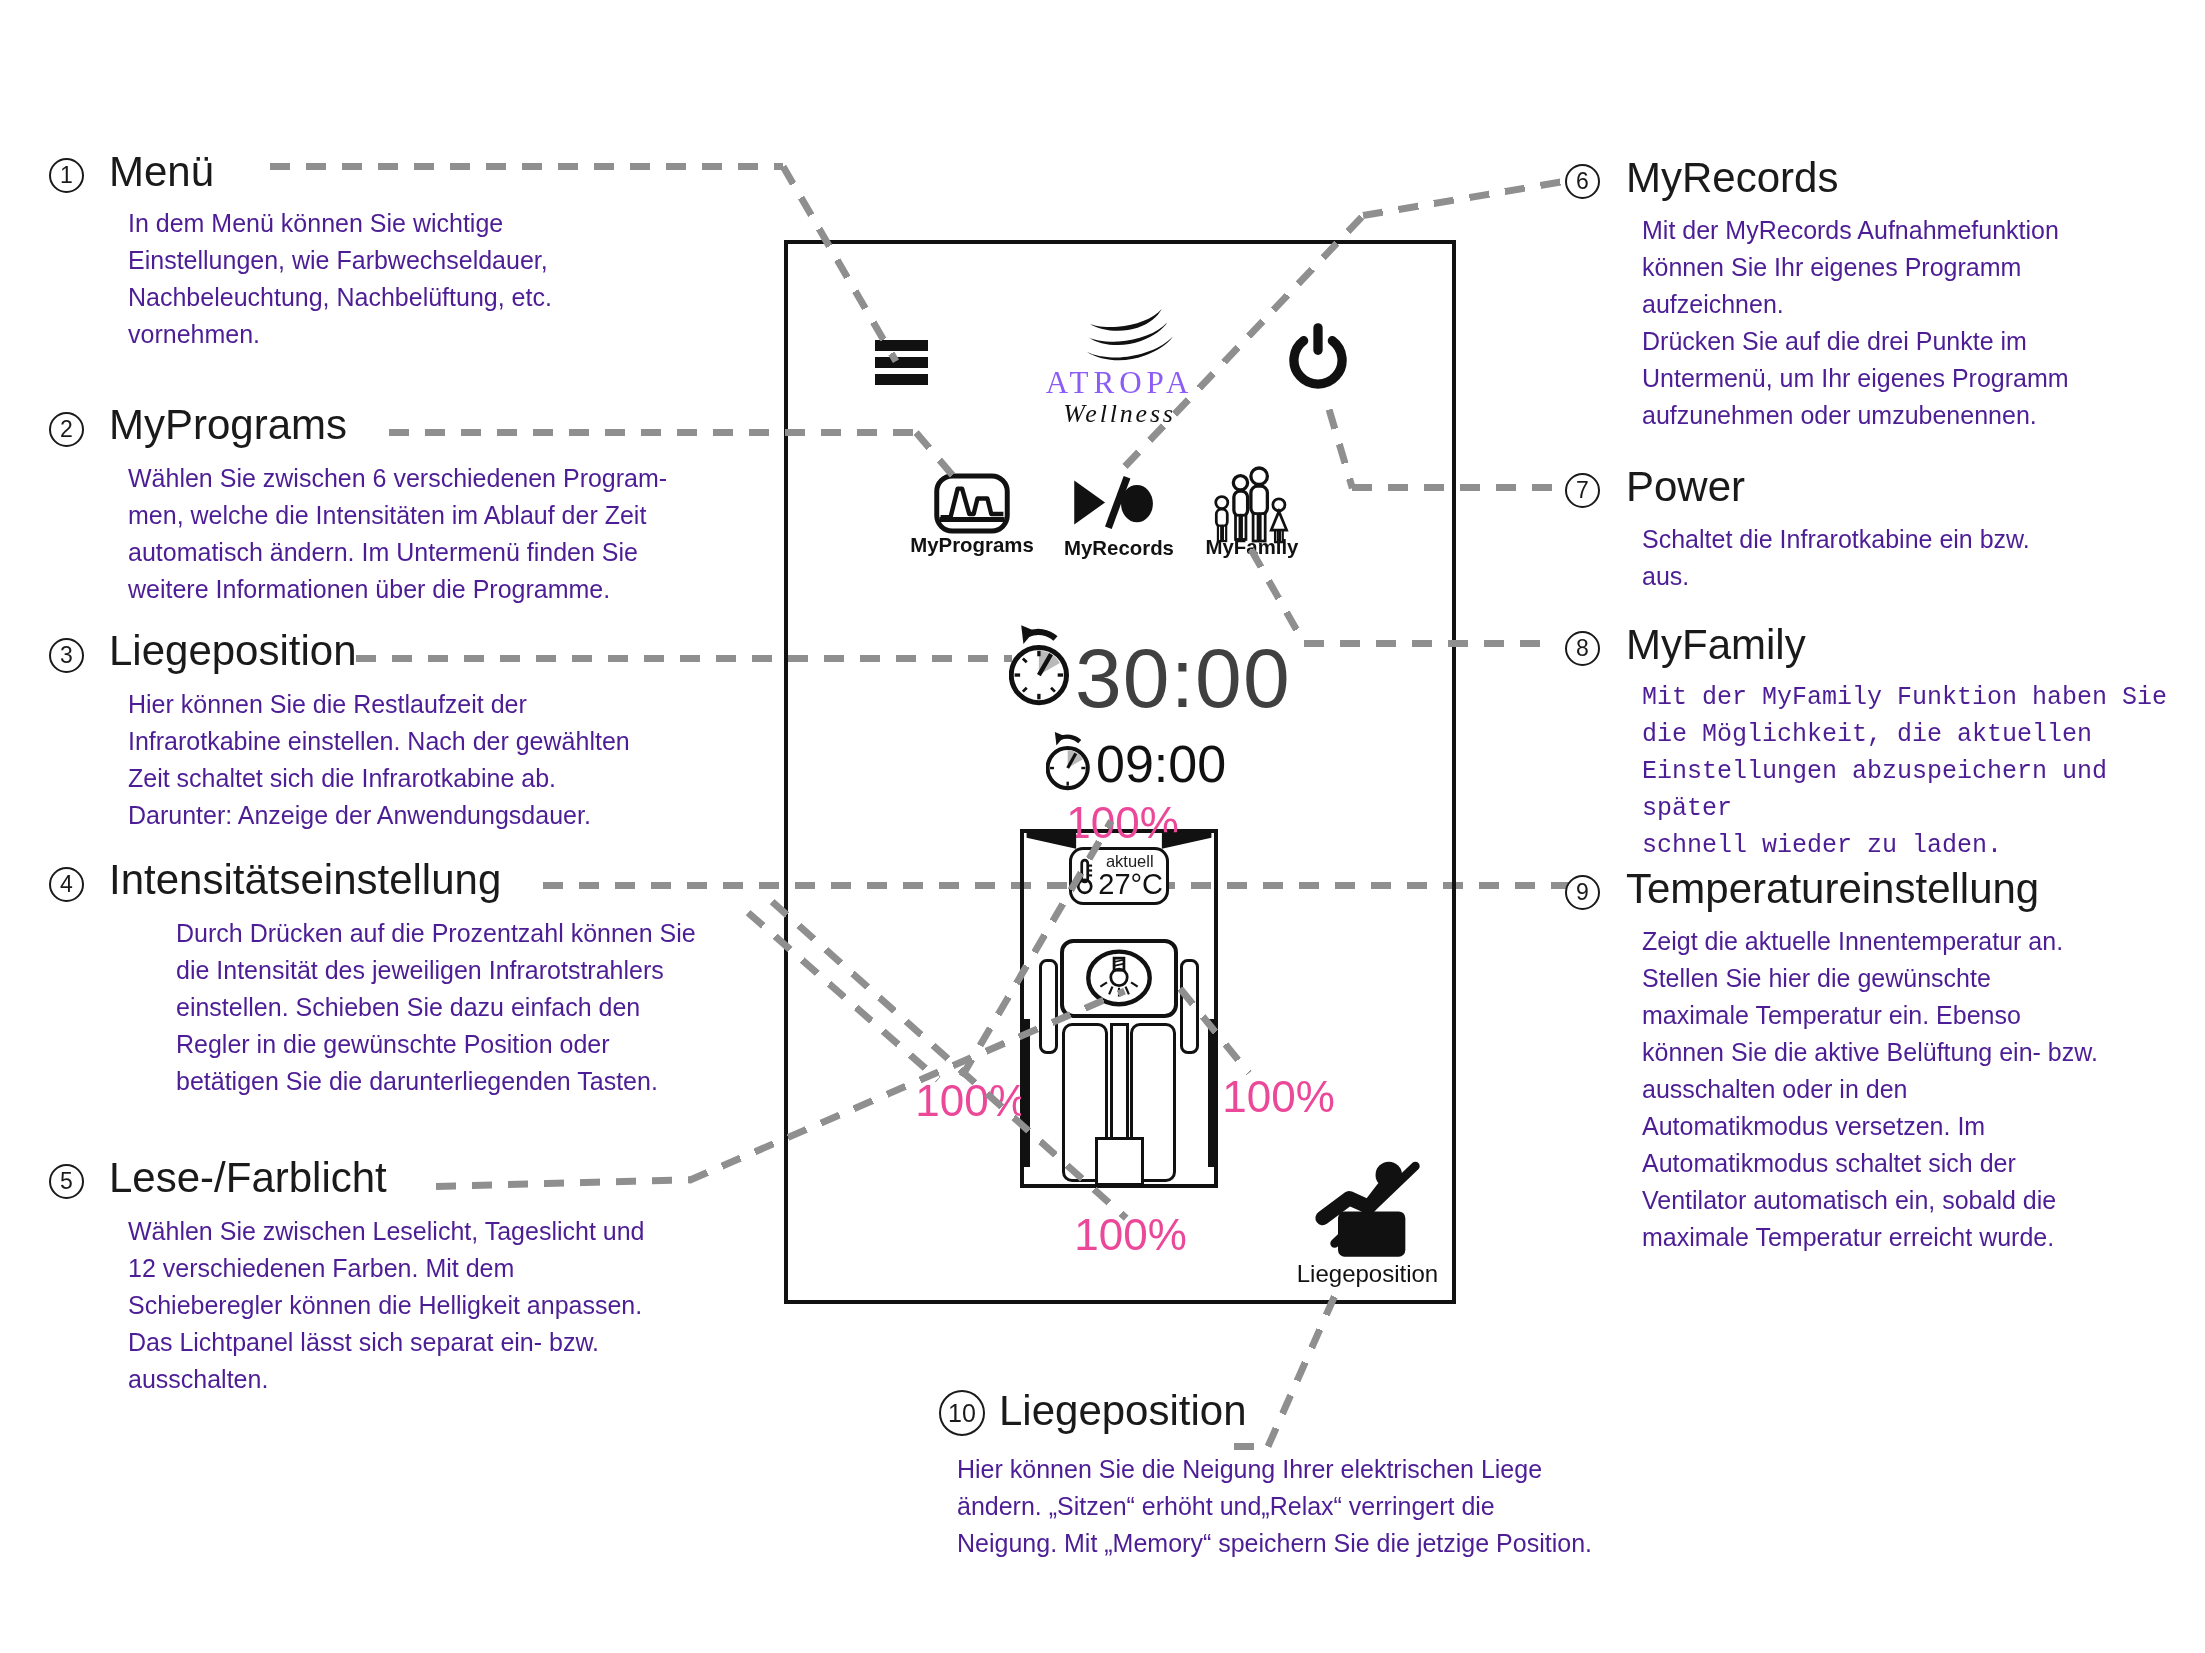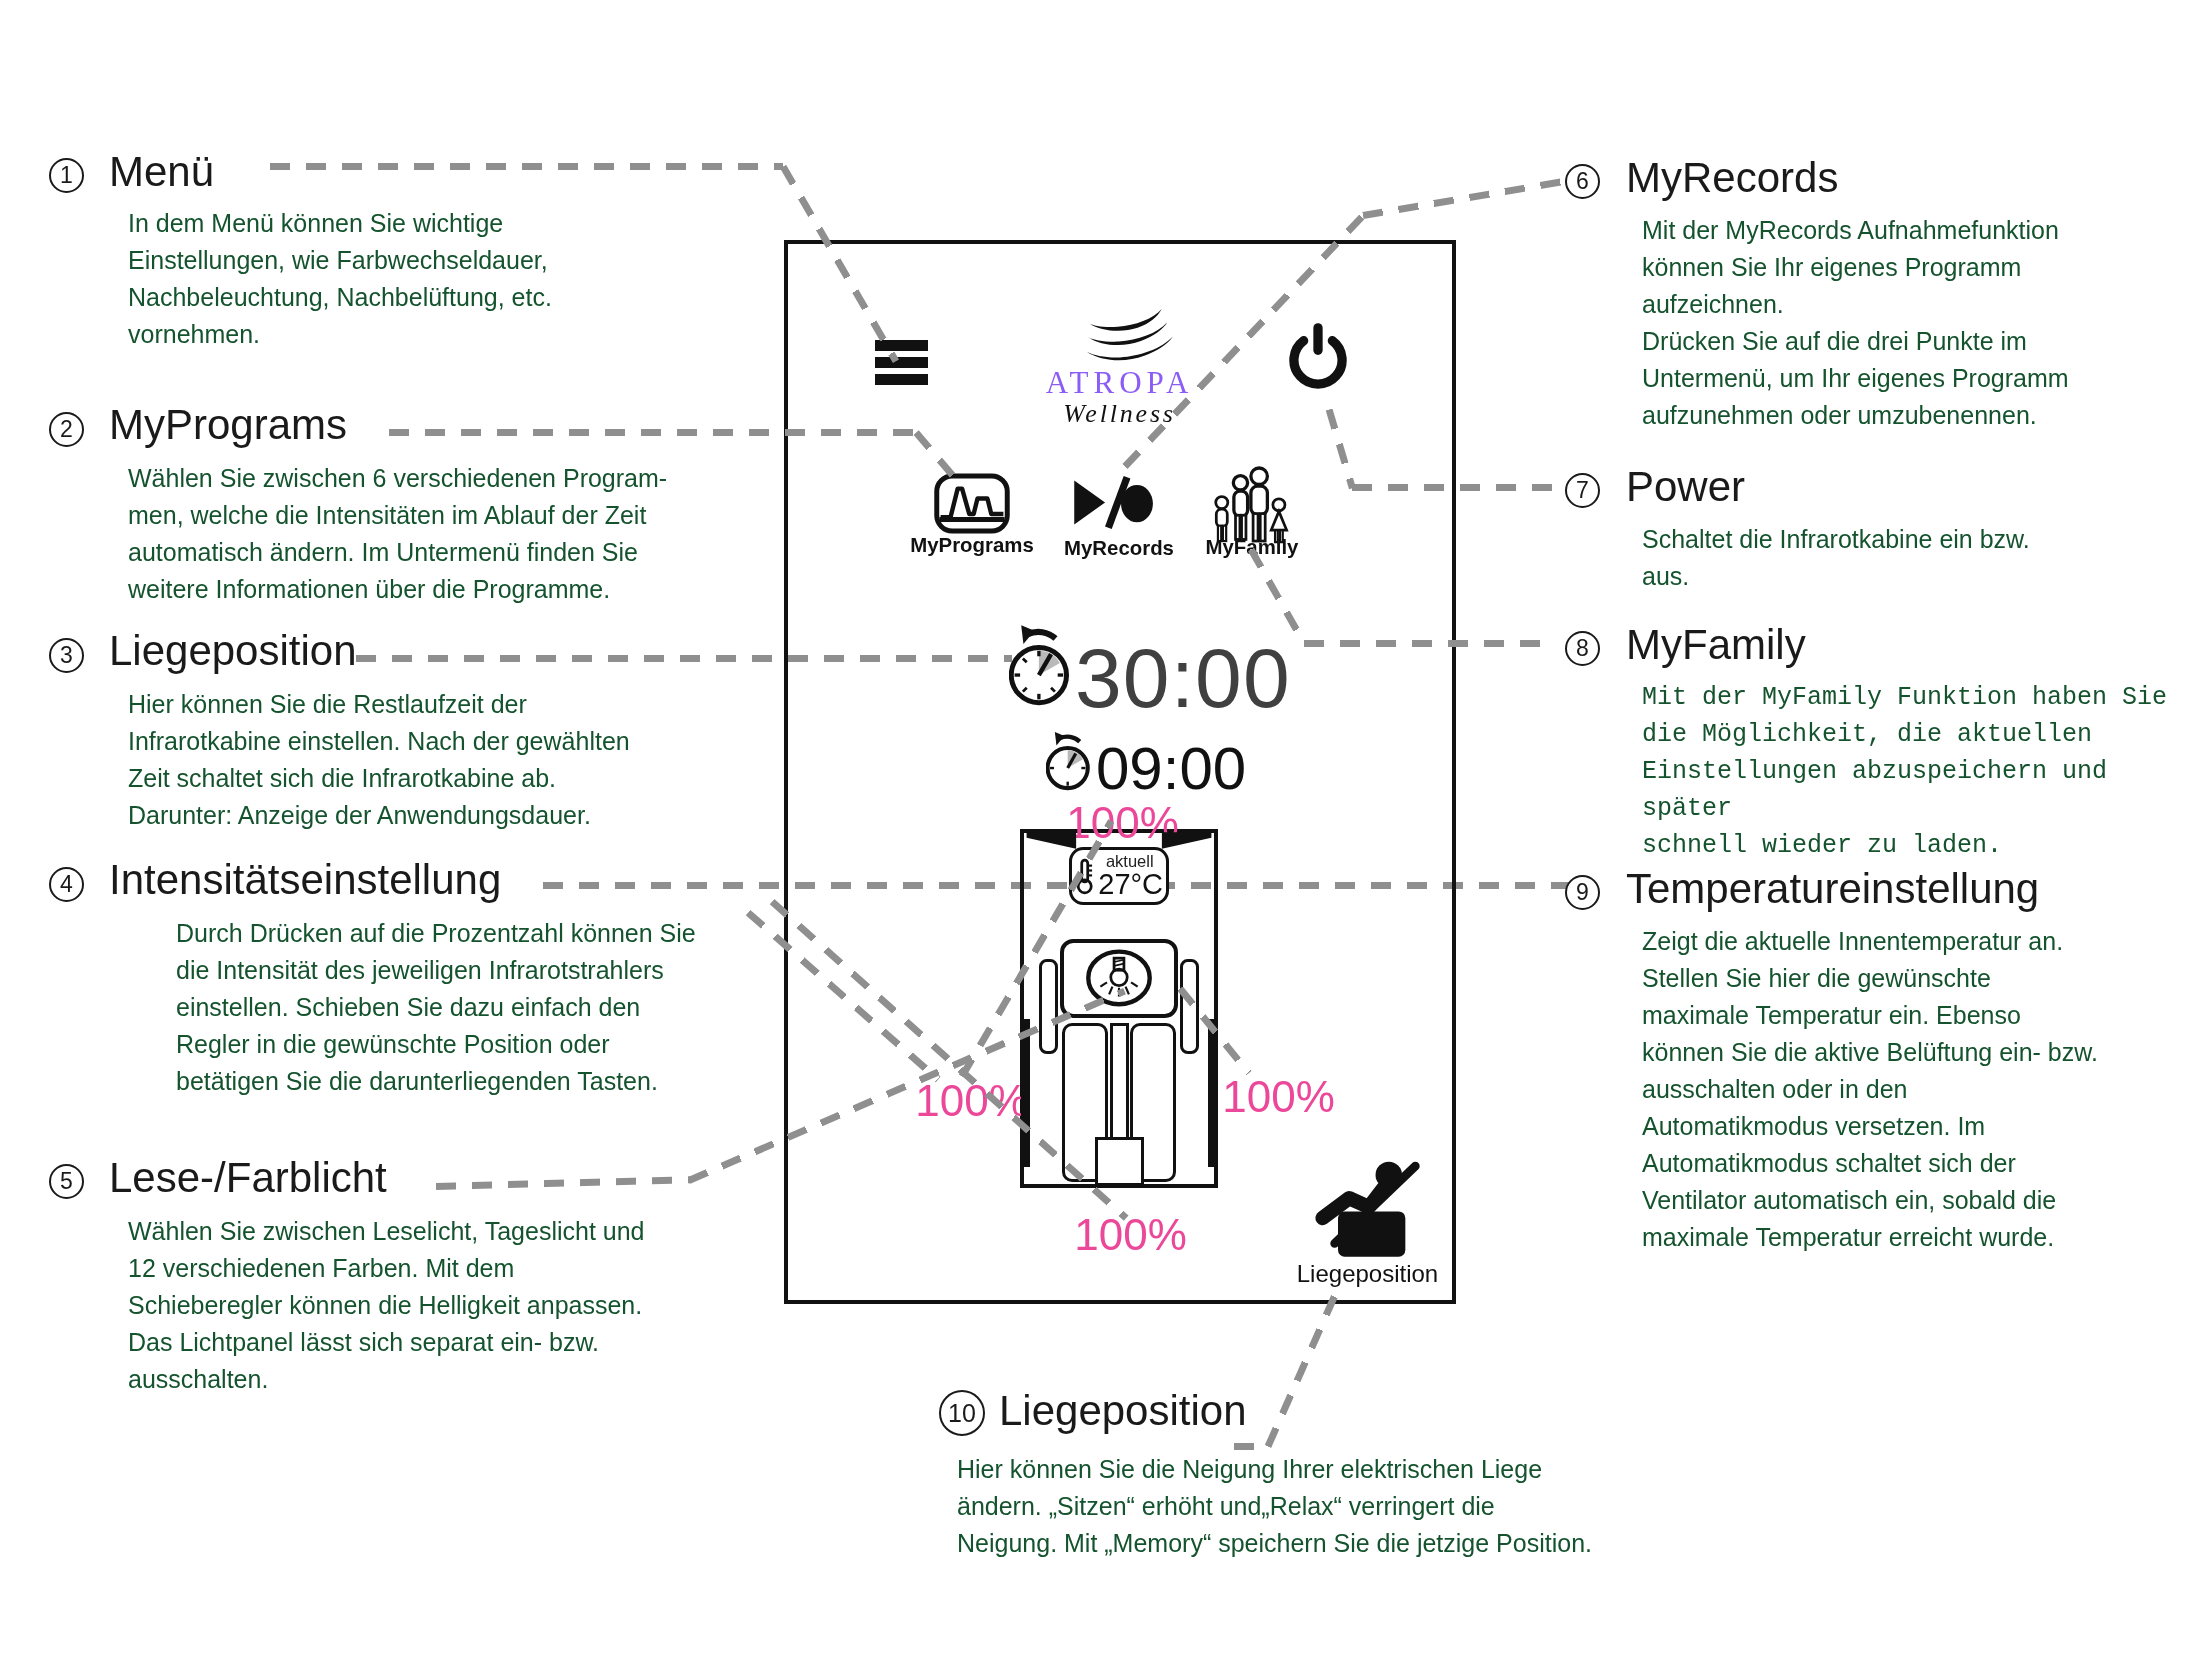--- a/index.html
+++ b/index.html
@@ -12,21 +12,21 @@
   .num-circle{
     position:absolute;width:35px;height:35px;border:2.2px solid #1a1a1a;border-radius:50%;
     display:flex;align-items:center;justify-content:center;font-size:23px;color:#1a1a1a;
     background:#fff;box-sizing:border-box;z-index:7;
   }
   .num-circle.big{width:46px;height:46px;font-size:25px;border-width:2.8px;}
   .callout-title{
     position:absolute;font-size:42px;color:#1a1a1a;letter-spacing:0px;white-space:nowrap;z-index:7;
   }
   .callout-body{
-    position:absolute;font-size:25px;line-height:37px;color:#14532d;z-index:7;
+    position:absolute;font-size:25px;line-height:37px;color:#4c1d95;z-index:7;
   }
   
   .dash{
     position:absolute;height:7.2px;z-index:6;transform-origin:0 50%;
     background:repeating-linear-gradient(90deg,#8f8f8f 0 20px,transparent 20px 36px);
   }
   .dash.under{z-index:3;}
   
   .panel-border{
     position:absolute;left:784px;top:240px;width:672px;height:1064px;
@@ -40,21 +40,21 @@
     margin-top:3.3px;
   }
   .logo-sub{
     font-family:"Liberation Serif", serif;font-style:italic;font-size:26px;letter-spacing:2.8px;color:#111;
     margin-top:-2.2px;
   }
   .icon-label{
     position:absolute;width:132px;text-align:center;font-size:20.4px;font-weight:bold;color:#111;z-index:5;
   }
   .big-time{position:absolute;left:1075px;top:630px;font-size:84px;color:#404040;z-index:5;letter-spacing:1.1px;}
-  .small-time{position:absolute;left:1096px;top:734px;font-size:60px;color:#111;z-index:5;}
+  .small-time{position:absolute;left:1096px;top:734px;font-size:52px;color:#111;z-index:5;}
   .pct{position:absolute;width:121px;text-align:center;font-size:44px;color:#ec4899;z-index:5;cursor:pointer;}
   .cabin{
     position:absolute;left:1020px;top:829px;width:198px;height:359px;
     border:4.4px solid #111;box-sizing:border-box;z-index:4;
   }
   .heater-bar{position:absolute;width:8.8px;height:148px;background:#111;z-index:5;}
   .temp-box{
     position:absolute;left:1069px;top:847px;width:100px;height:58px;background:#fff;
     border:3.9px solid #111;border-radius:14.3px;box-sizing:border-box;z-index:5;
     display:flex;align-items:center;justify-content:center;cursor:pointer;

